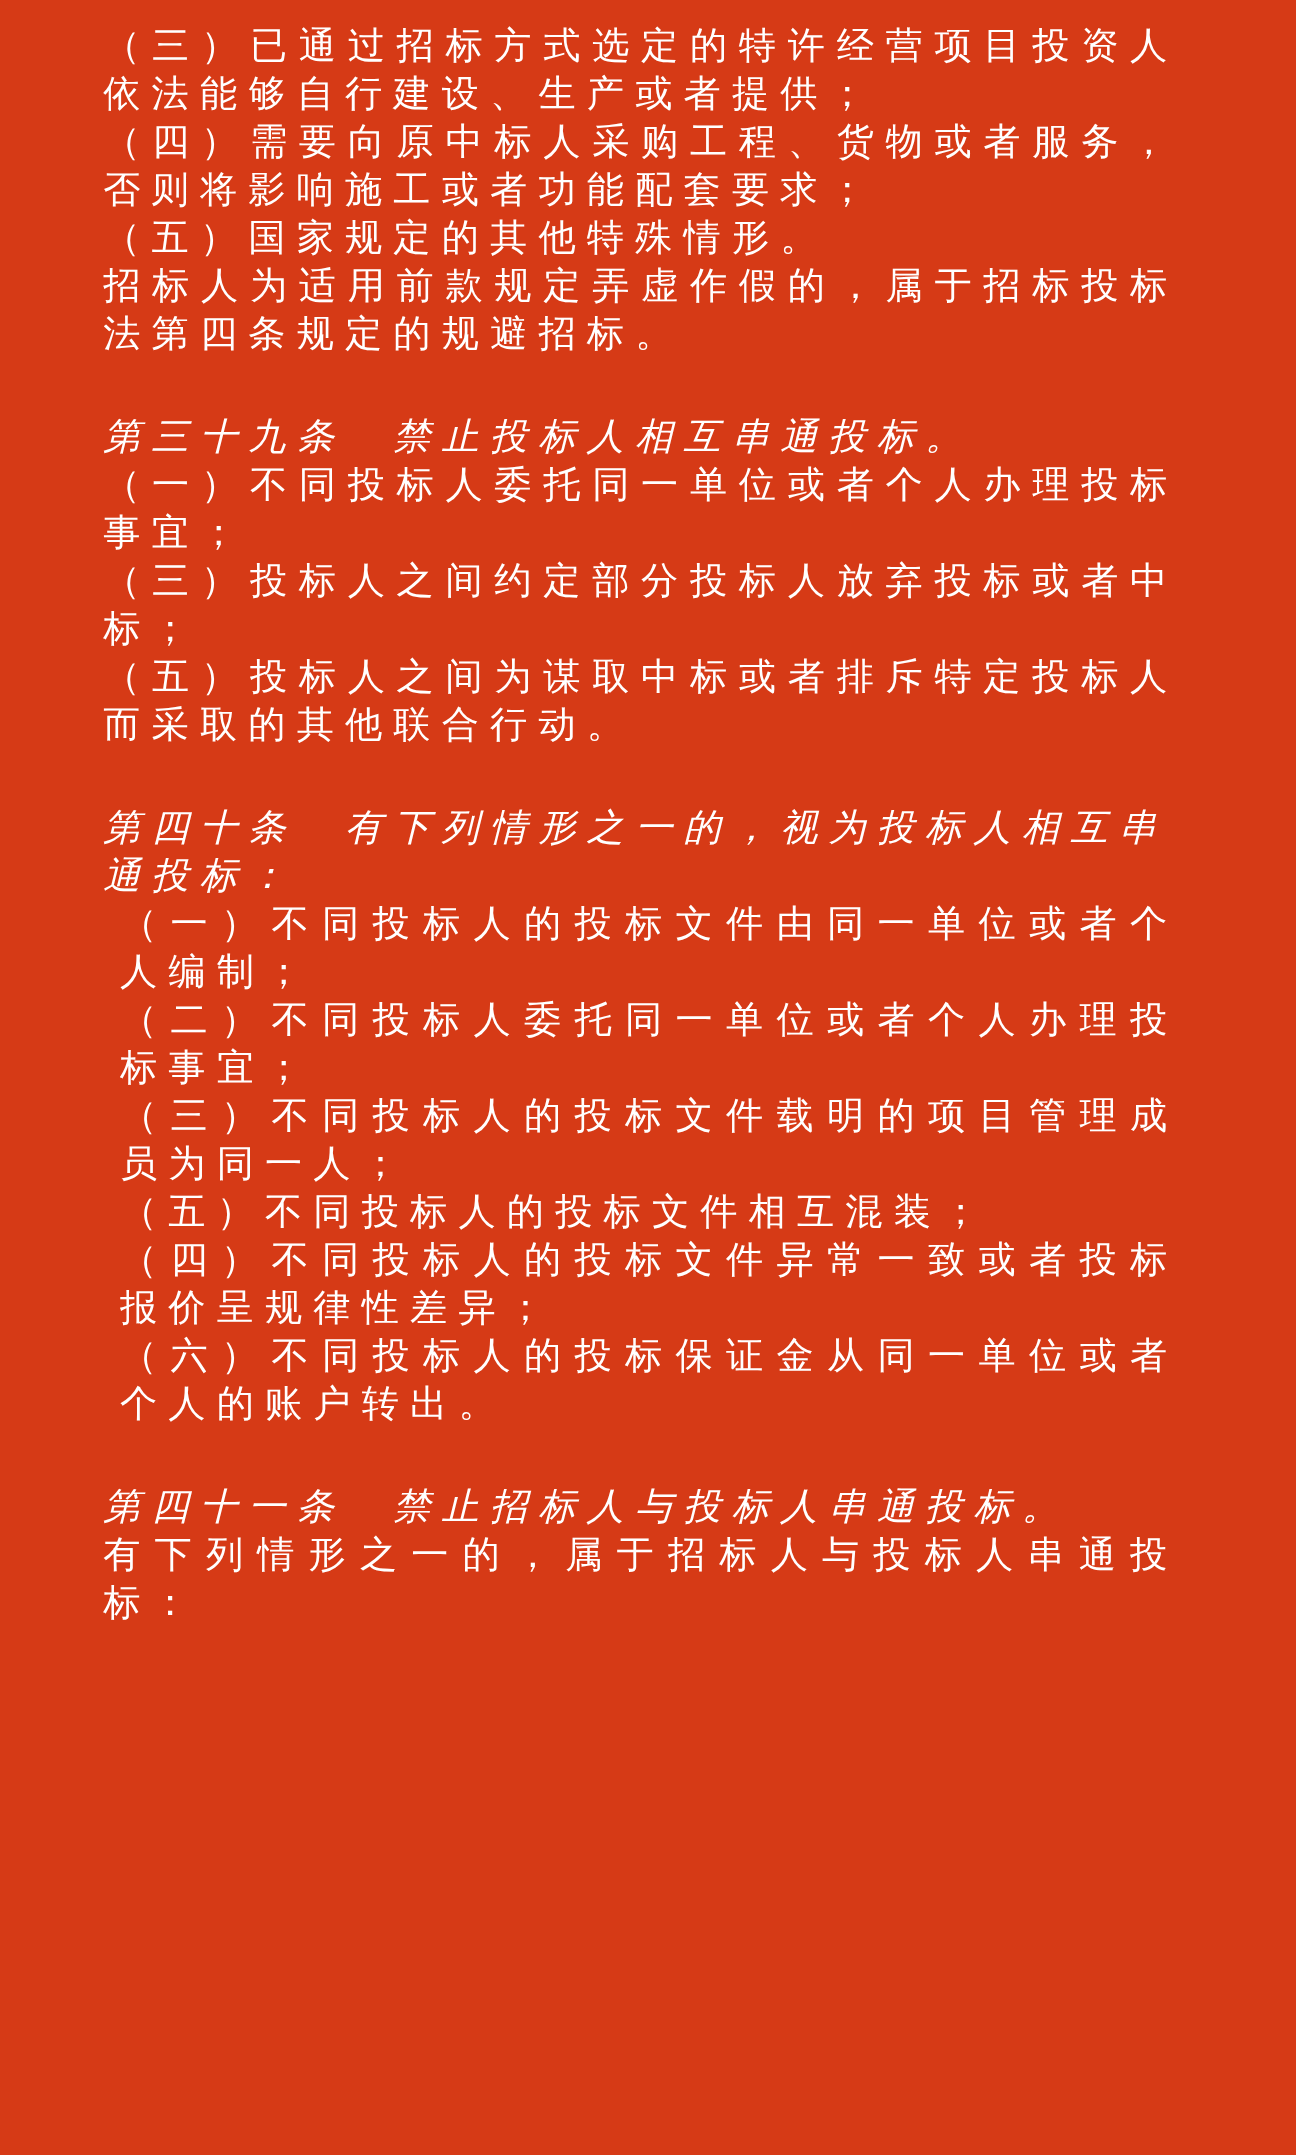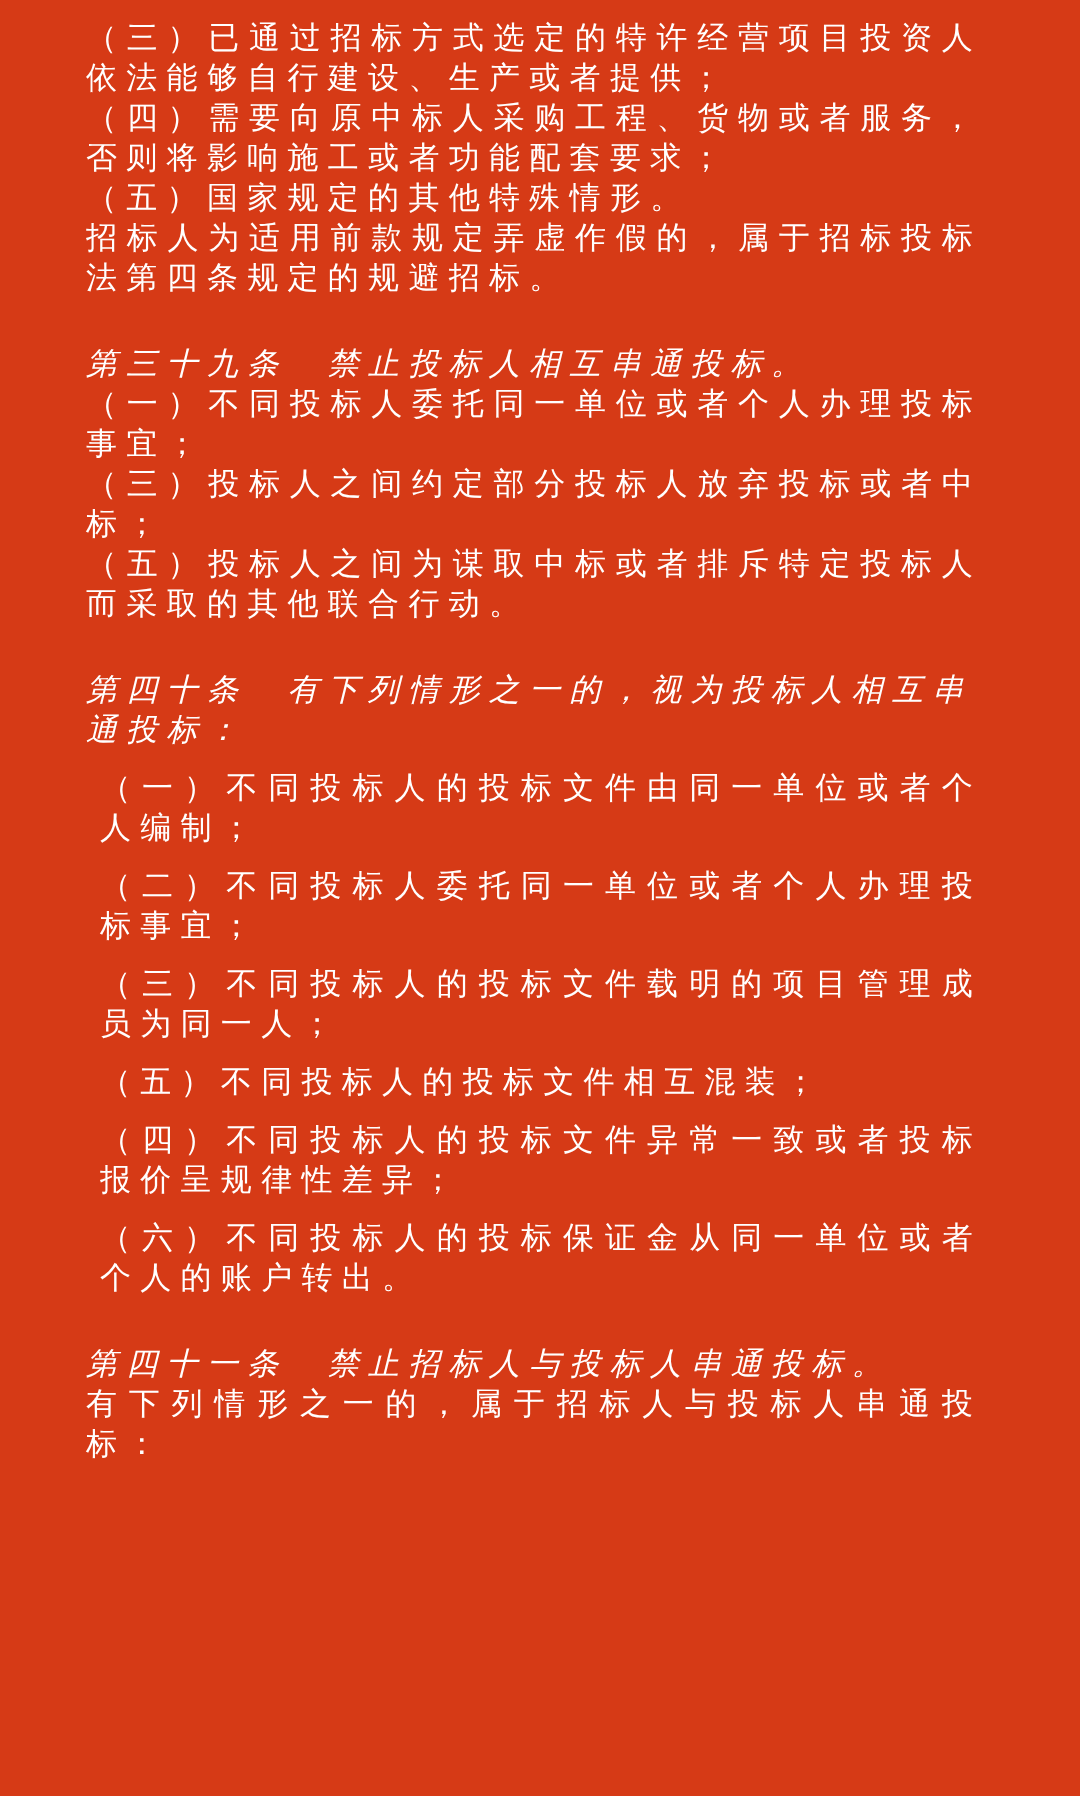--- a/index.html
+++ b/index.html
@@ -27,21 +27,20 @@
     line-height: 1.29;
     letter-spacing: 0.30em;
     text-align: justify;
     text-justify: inter-ideograph;
     word-break: break-all;
     color: #ffffff;
     font-weight: 400;
   }
   .para.sub {
     padding-left: 0.45em;
-    margin-top: 18px;
   }
   .spacer {
     height: 46px;
   }
   .heading {
     margin: 0;
     font-size: 31px;
     line-height: 1.29;
     letter-spacing: 0.30em;
     color: #ffffff;

